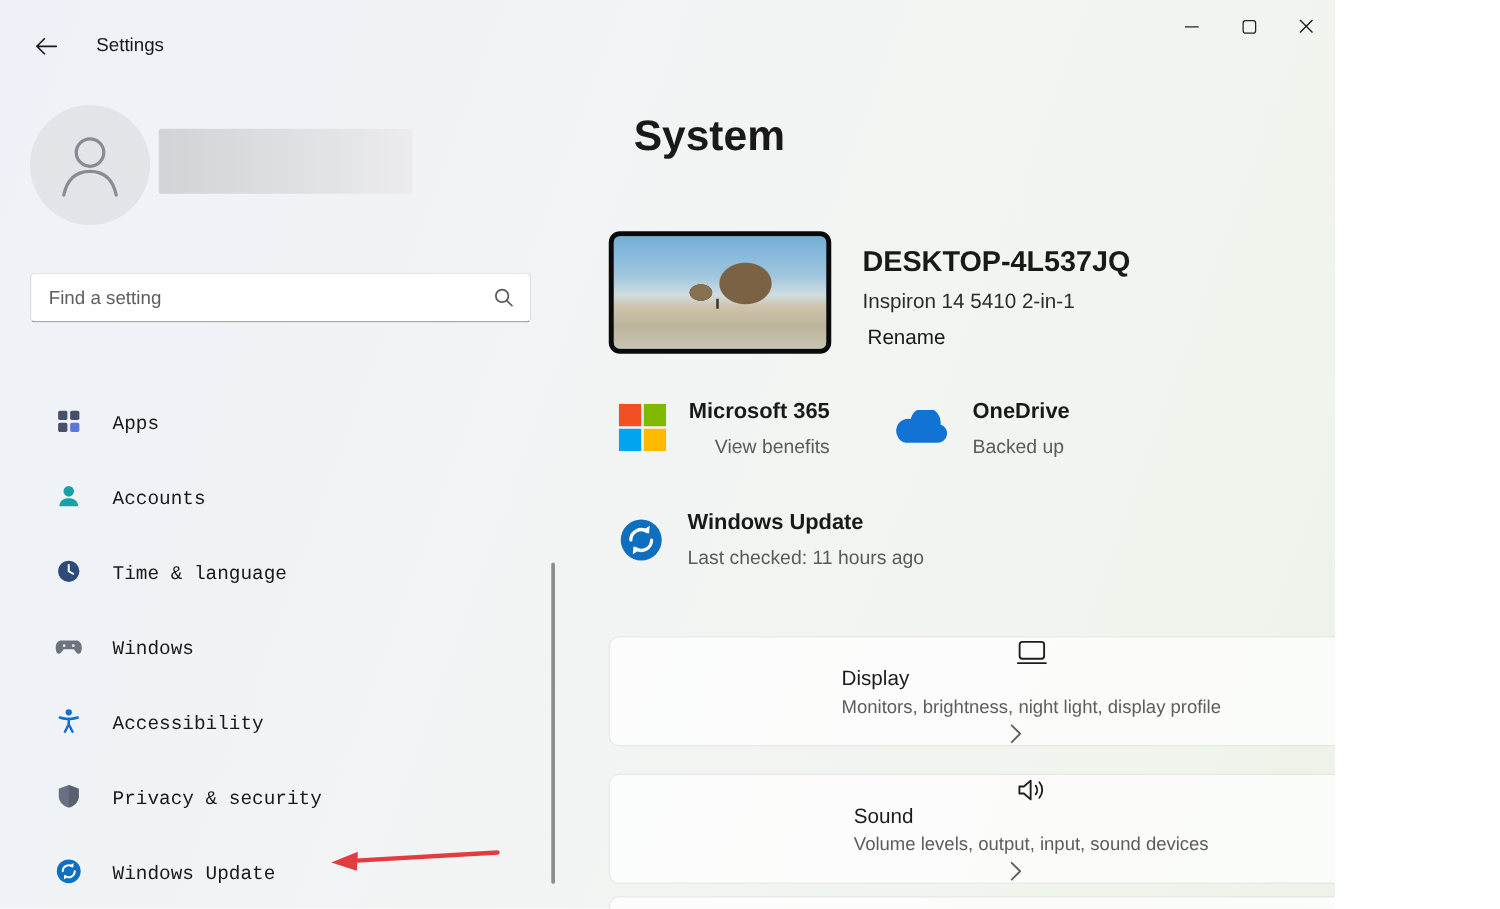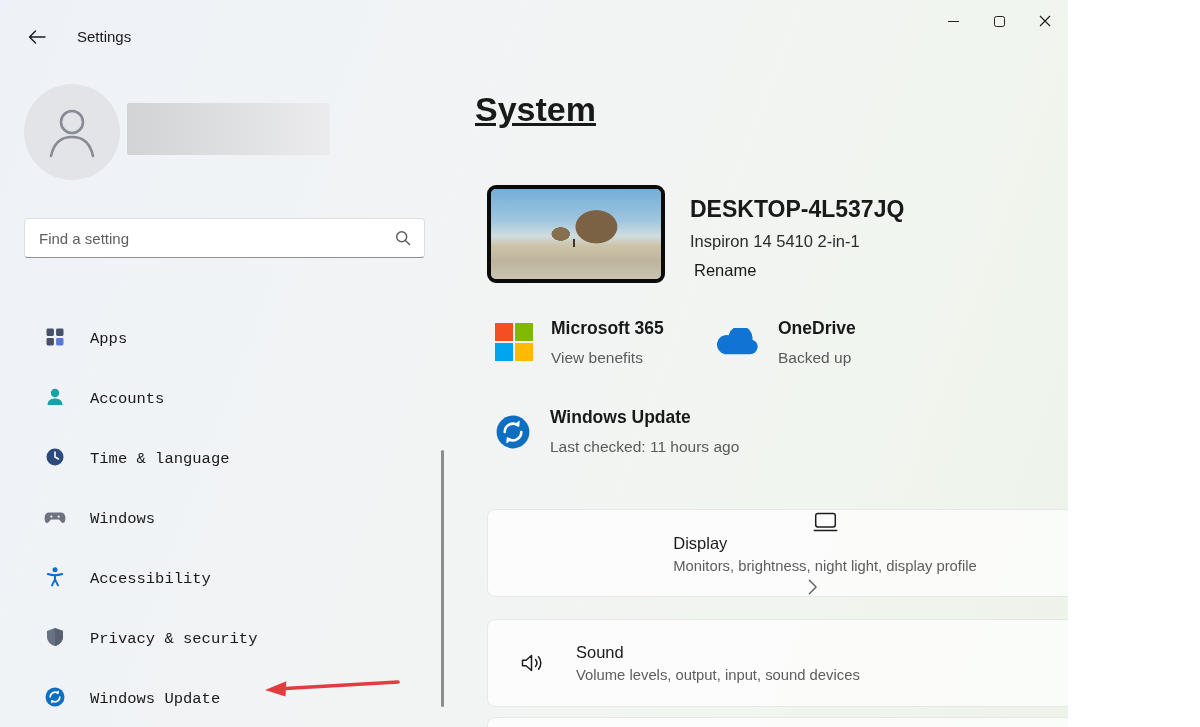--- a/index.html
+++ b/index.html
@@ -56,21 +56,21 @@
   .nav-item .nicon { width:22px; height:22px; display:flex; align-items:center; justify-content:center; }
   .nav-item .nlabel { font-size:15.5px; color:#191919; }
   .n1{top:304px} .n2{top:364px} .n3{top:424px} .n4{top:484px} .n5{top:544px} .n6{top:604px} .n7{top:664px}
 
   .side-scrollbar {
     position:absolute; left:441px; top:450px; width:3px; height:257px;
     background:#8d8d8d; border-radius:2px;
   }
 
   
-  .page-title { position:absolute; left:475px; top:90px; font-size:34px; font-weight:600; color:#191919;text-decoration:underline; }
+  .page-title { position:absolute; left:507px; top:90px; font-size:34px; font-weight:600; color:#191919; }
 
   .device-thumb {
     position:absolute; left:487px; top:185px; width:178px; height:98px;
     border:4px solid #0a0a0a; border-radius:9px; overflow:hidden; background:#9bbcd3;
   }
   .thumb-photo {
     position:relative; width:100%; height:100%;
     background:
       radial-gradient(ellipse 34px 27px at 62% 42%, #7b6244 0 60%, rgba(123,98,68,0) 63%),
       radial-gradient(ellipse 15px 11px at 41% 50%, #86704f 0 60%, rgba(134,112,79,0) 63%),
@@ -82,35 +82,35 @@
 
   .device-name  { position:absolute; left:690px; top:196px; font-size:23px; font-weight:700; color:#191919; }
   .device-model { position:absolute; left:690px; top:232px; font-size:16.5px; color:#2c2c2c; }
   .rename-btn {
     position:absolute; left:690px; top:259px; font-size:16.5px; color:#191919;
     background:transparent; border:none; padding:2px 4px; border-radius:4px;
     font-family:"Liberation Sans", sans-serif; cursor:pointer;
   }
 
   .tile { position:absolute; display:flex; gap:18px; cursor:pointer; }
-  .tile-ms { left:495px; top:315px; }
+  .tile-ms { left:495px; top:315px;text-align:right; }
   .tile-od { left:714px; top:315px; }
   .tile-wu { left:494px; top:404px; }
   .tile-icon-ms { margin-top:8px; }
   .tile-icon-od { margin-top:13px; }
   .tile-icon-wu { margin-top:9px; }
   .tile-title { font-size:17.5px; font-weight:600; color:#191919; line-height:25px; margin-top:1px;}
   .tile-sub   { font-size:15.5px; color:#5a5a5a; line-height:24px; margin-top:5px; }
 
   .card {
     position:absolute; left:487px; width:676px; height:88px;
     background:rgba(255,255,255,0.72); border:1px solid rgba(0,0,0,0.08);
     border-radius:8px; display:flex; align-items:center; cursor:pointer;
   }
-  .card1 { top:509px;flex-direction:column; } .card2 { top:619px; }
+  .card1 { top:509px;flex-direction:column; } .card2 { top:619px;flex-direction:column; }
   .card3 { top:717px; height:60px; }
   .card-iconbox { width:88px; display:flex; justify-content:center; }
   .card-text { flex:1; }
   .card-title { font-size:16.5px; color:#1b1b1b; margin-bottom:5px; }
   .card-sub { font-size:14.8px; color:#5d5d5d; }
   .chev { margin-right:26px; display:flex; }
 
   .v-scrollbar {
     position:absolute; left:1188px; top:183px; width:4px; height:217px;
     background:#c1c4c8; border-radius:2px;

